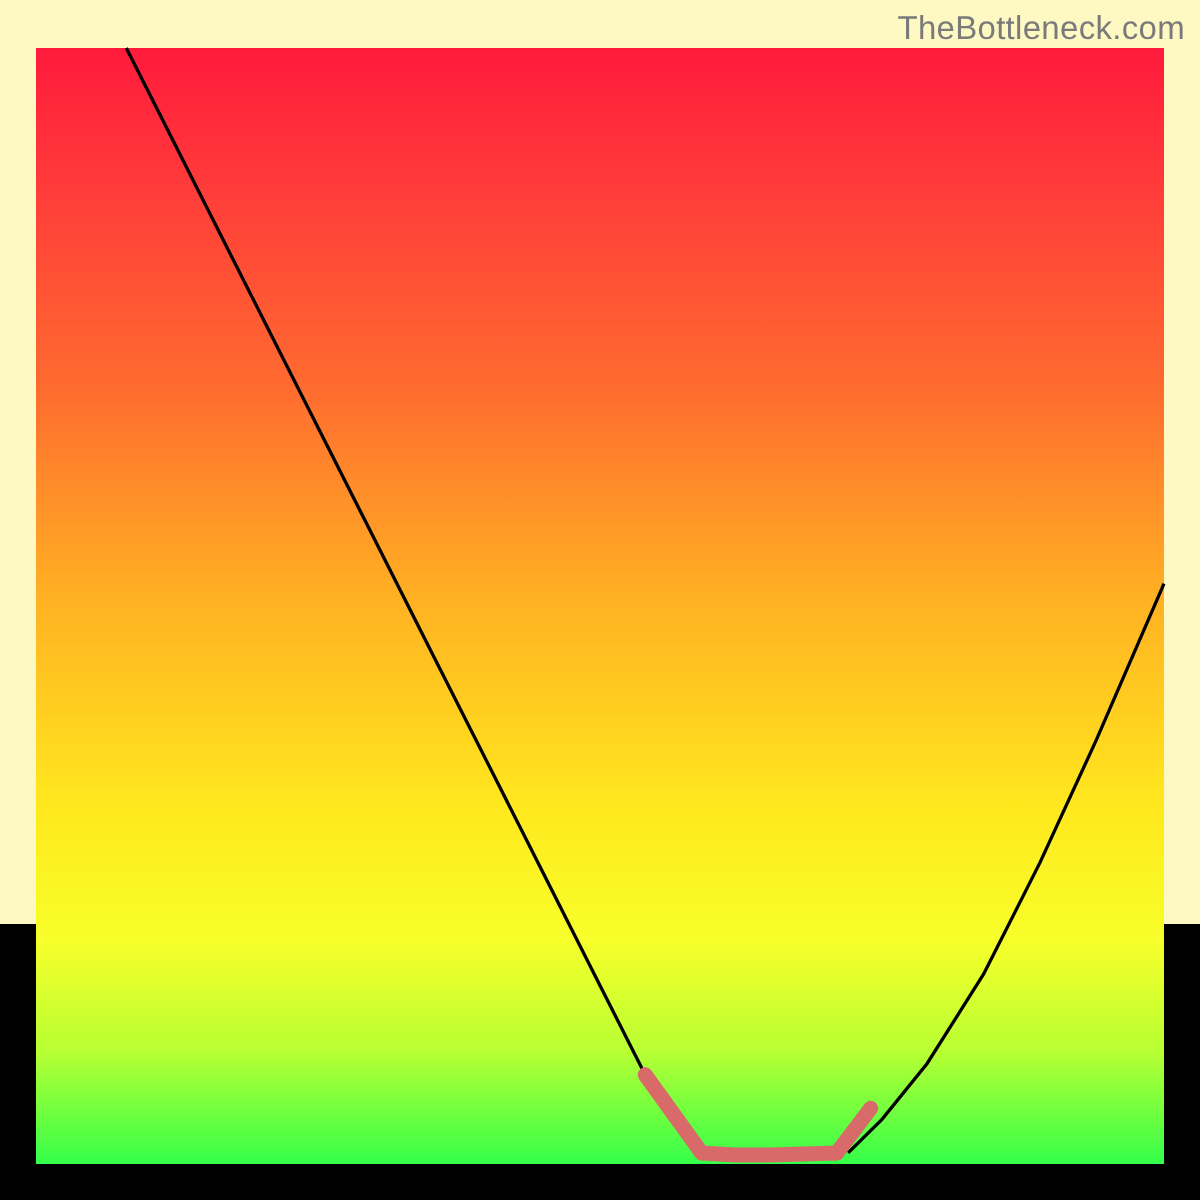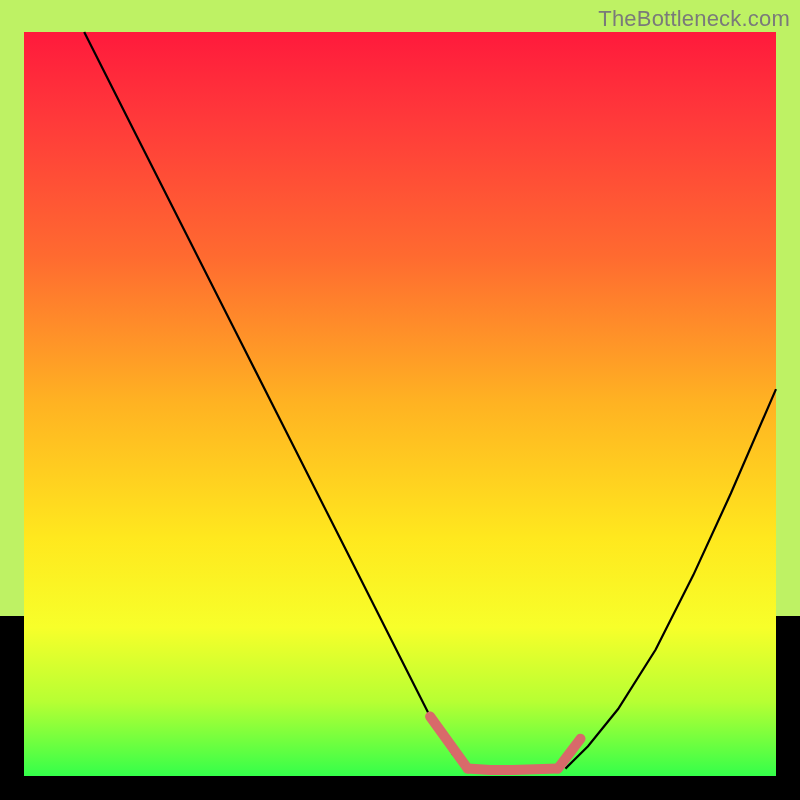--- a/index.html
+++ b/index.html
@@ -10,21 +10,21 @@
     background: #000;
     overflow: hidden;
     font-family: Arial, Helvetica, sans-serif;
   }
   .frame {
     position: absolute;
     left: 0;
     top: 0;
     width: 800px;
     height: 616px;
-    background: #bef264;
+    background: #fef9c3;
   }
   .plot-area {
     position: absolute;
     left: 24px;
     top: 32px;
     width: 752px;
     height: 744px;
     
     background: linear-gradient(
       to bottom,

